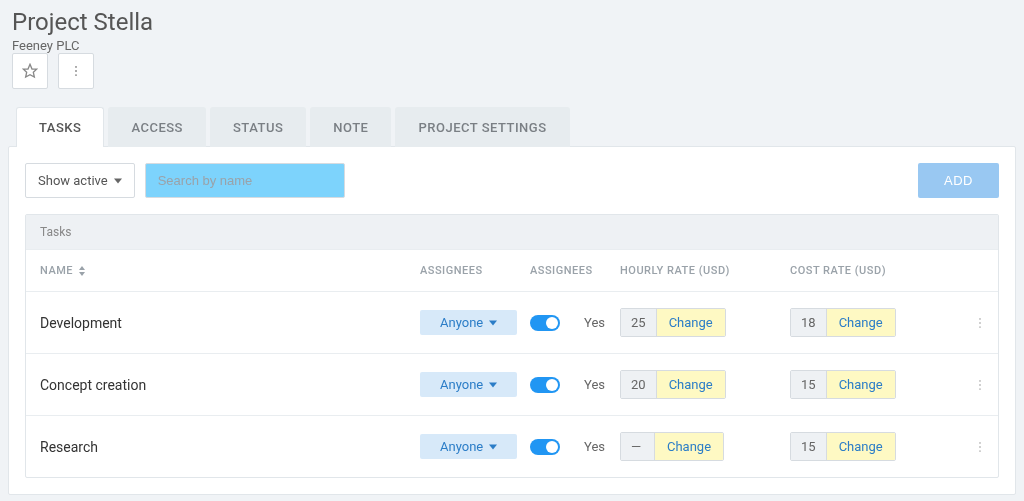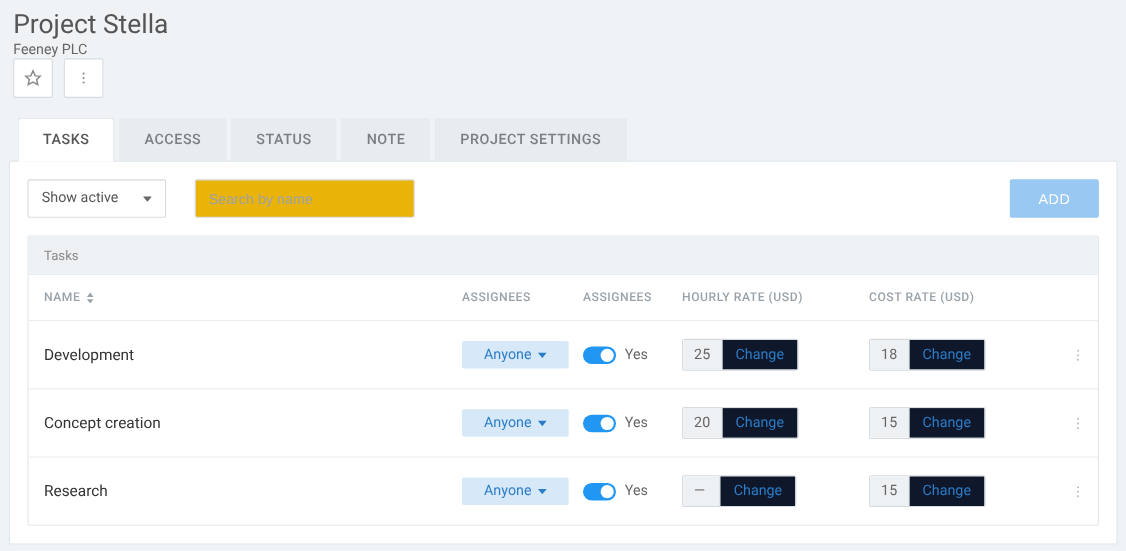--- a/index.html
+++ b/index.html
@@ -92,30 +92,29 @@
   .filter-btn {
     border: 1px solid #d6dbe0;
     background: #fff;
     border-radius: 2px;
     padding: 9px 12px;
     font-size: 13px;
     color: #555;
     cursor: pointer;
     display: flex;
     align-items: center;
-    gap: 22px;
+    gap: 6px;
   }
   .text-input {
     border: 1px solid #d6dbe0;
-    background: #eab308;
+    background: #7dd3fc;
     border-radius: 2px;
     padding: 9px 12px;
     font-size: 13px;
     color: #555;
-    margin-left: 16px;
   }
   .search-input { width: 200px; }
   .spacer { flex: 1; }
   .add-input { width: 130px; }
   .add-btn {
     background: #99c8f2;
     color: #fff;
     border: none;
     border-radius: 2px;
     padding: 10px 26px;
@@ -162,21 +161,21 @@
     color: #2b7dc7;
     border-radius: 2px;
     padding: 5px 20px;
     font-size: 13px;
     cursor: pointer;
     width: fit-content;
   }
   .billable-cell {
     display: flex;
     align-items: center;
-    gap: 8px;
+    gap: 24px;
     color: #666;
     font-size: 13px;
   }
   .toggle {
     width: 30px;
     height: 16px;
     background: #2196f3;
     border-radius: 10px;
     position: relative;
     cursor: pointer;
@@ -199,21 +198,21 @@
   .rate-value {
     background: #eef1f4;
     color: #666;
     padding: 6px 10px;
     min-width: 34px;
     text-align: left;
     font-size: 13px;
     border-right: 1px solid #d6dbe0;
   }
   .rate-change {
-    background: #0f172a;
+    background: #fef9c3;
     color: #2b7dc7;
     padding: 6px 12px;
     font-size: 13px;
     cursor: pointer;
   }
   .row-menu {
     display: flex;
     justify-content: center;
     color: #bbb;
     cursor: pointer;

